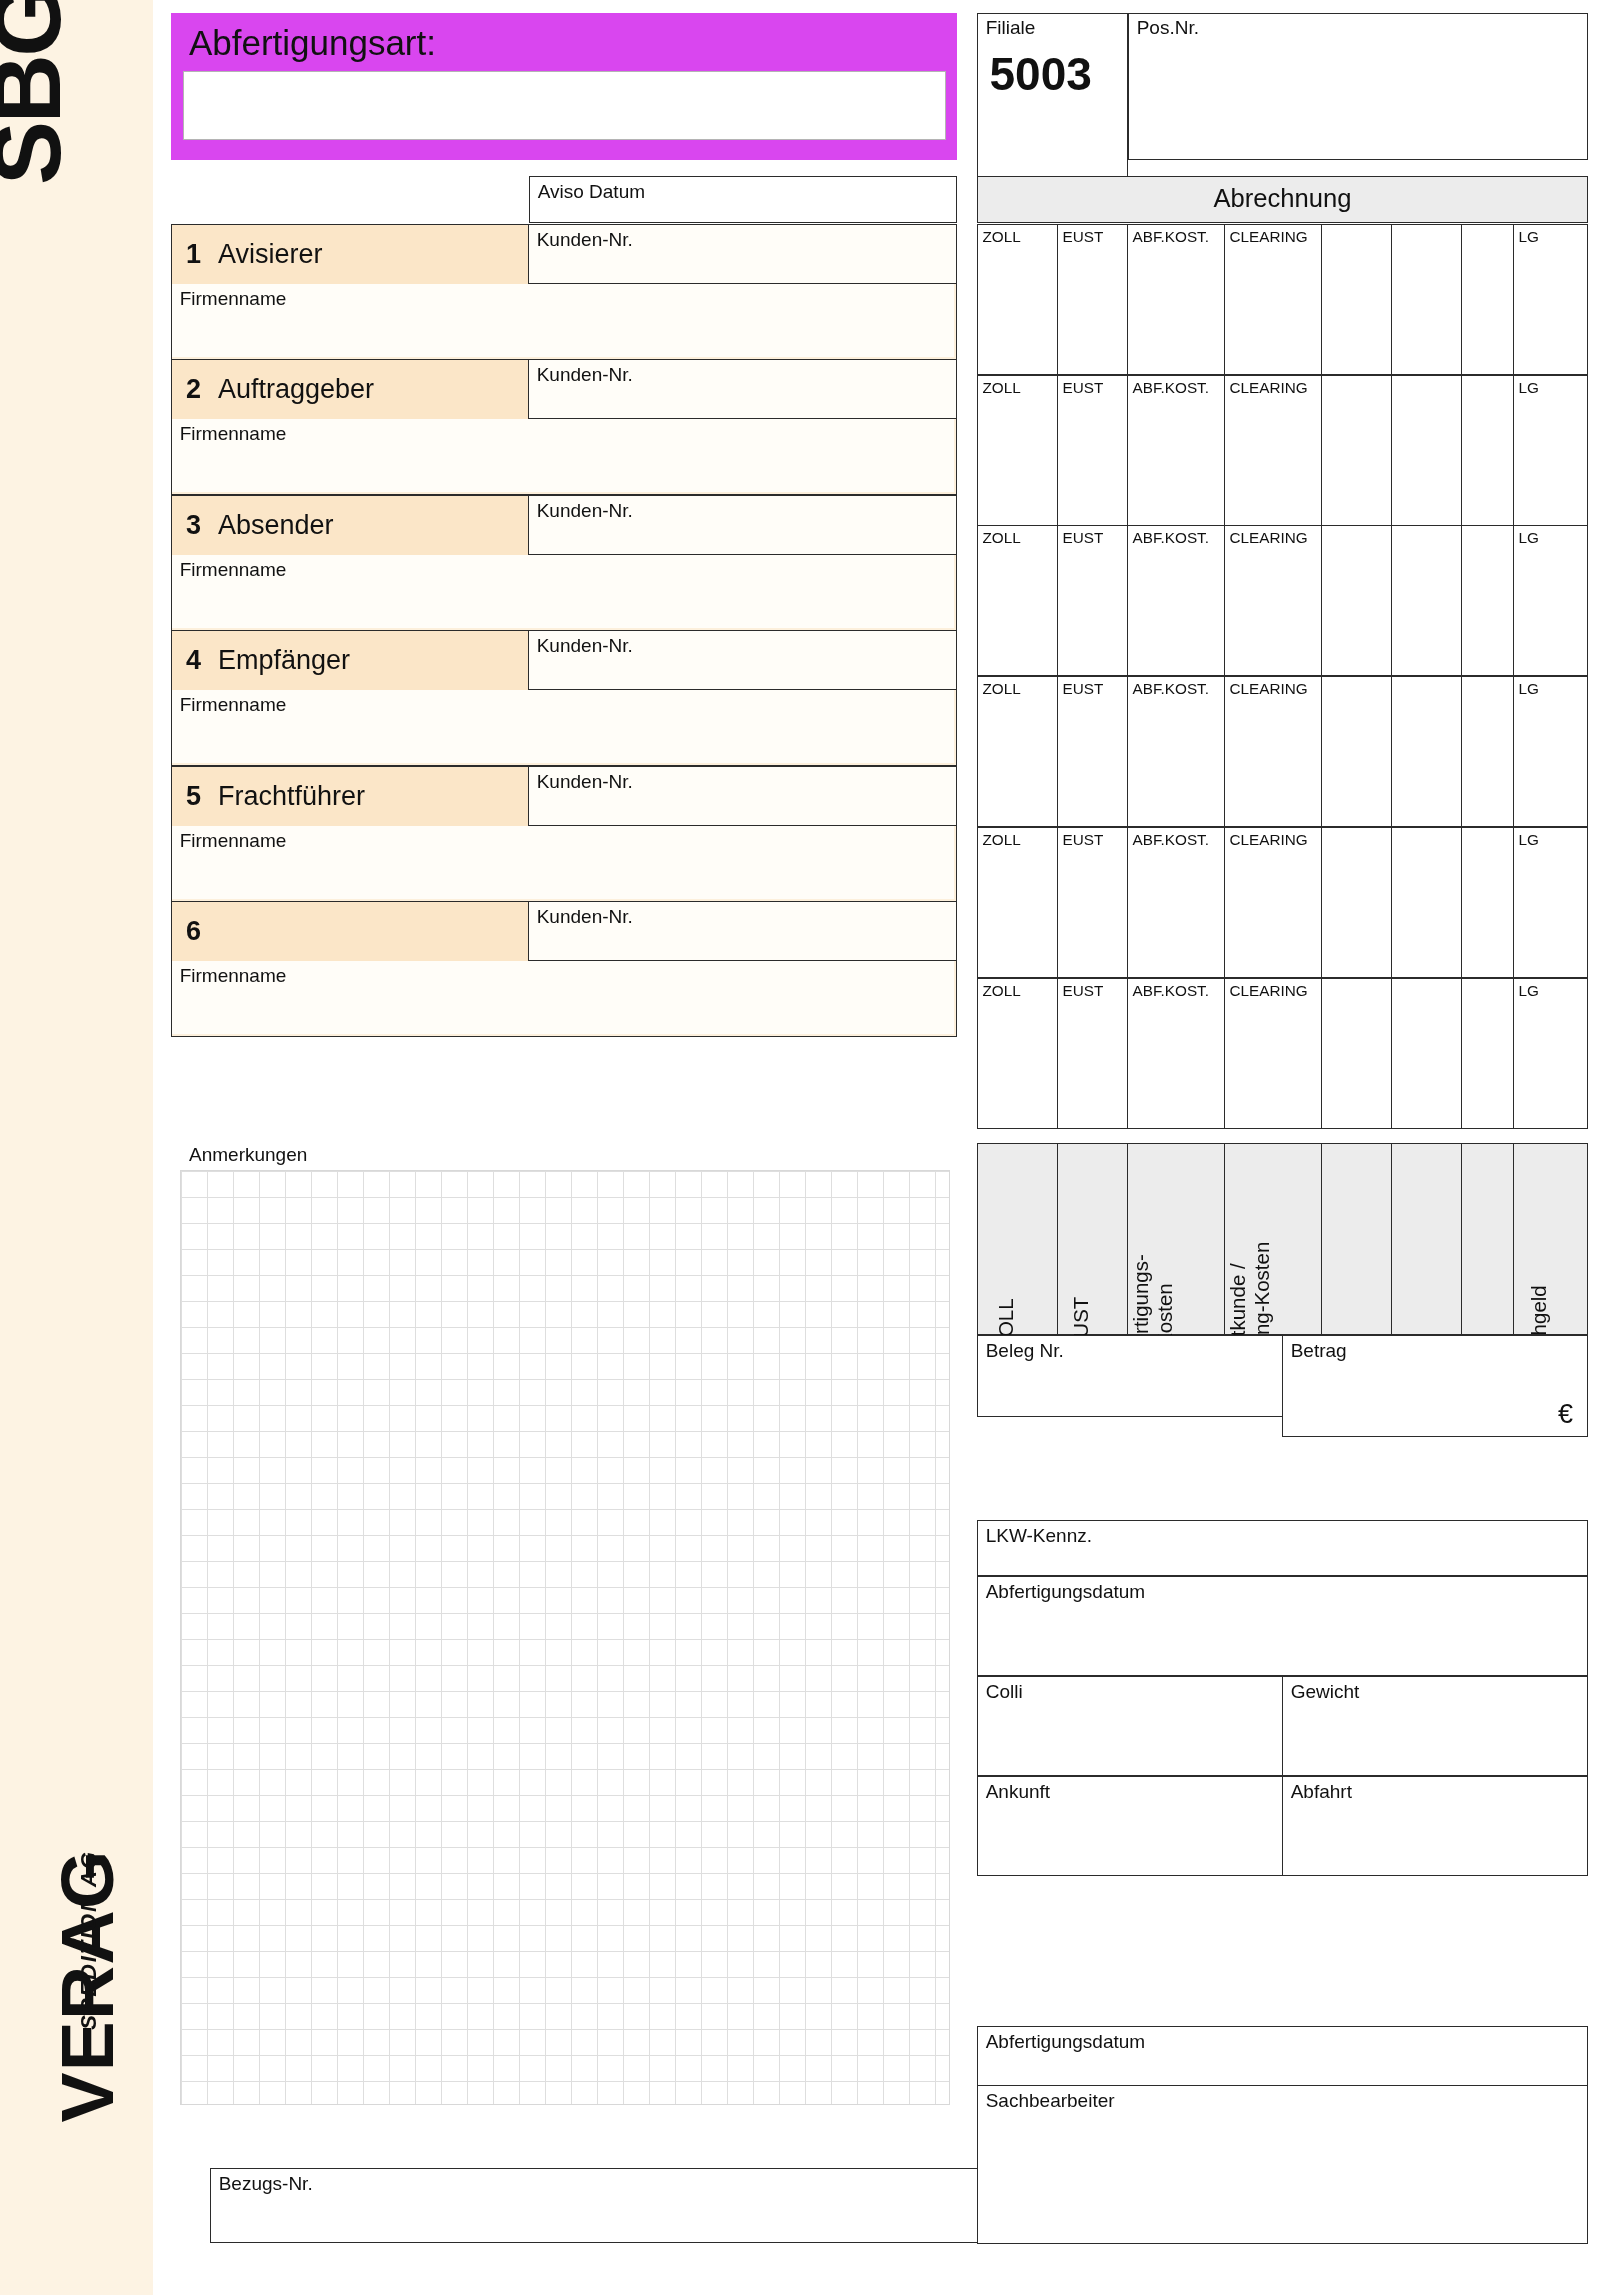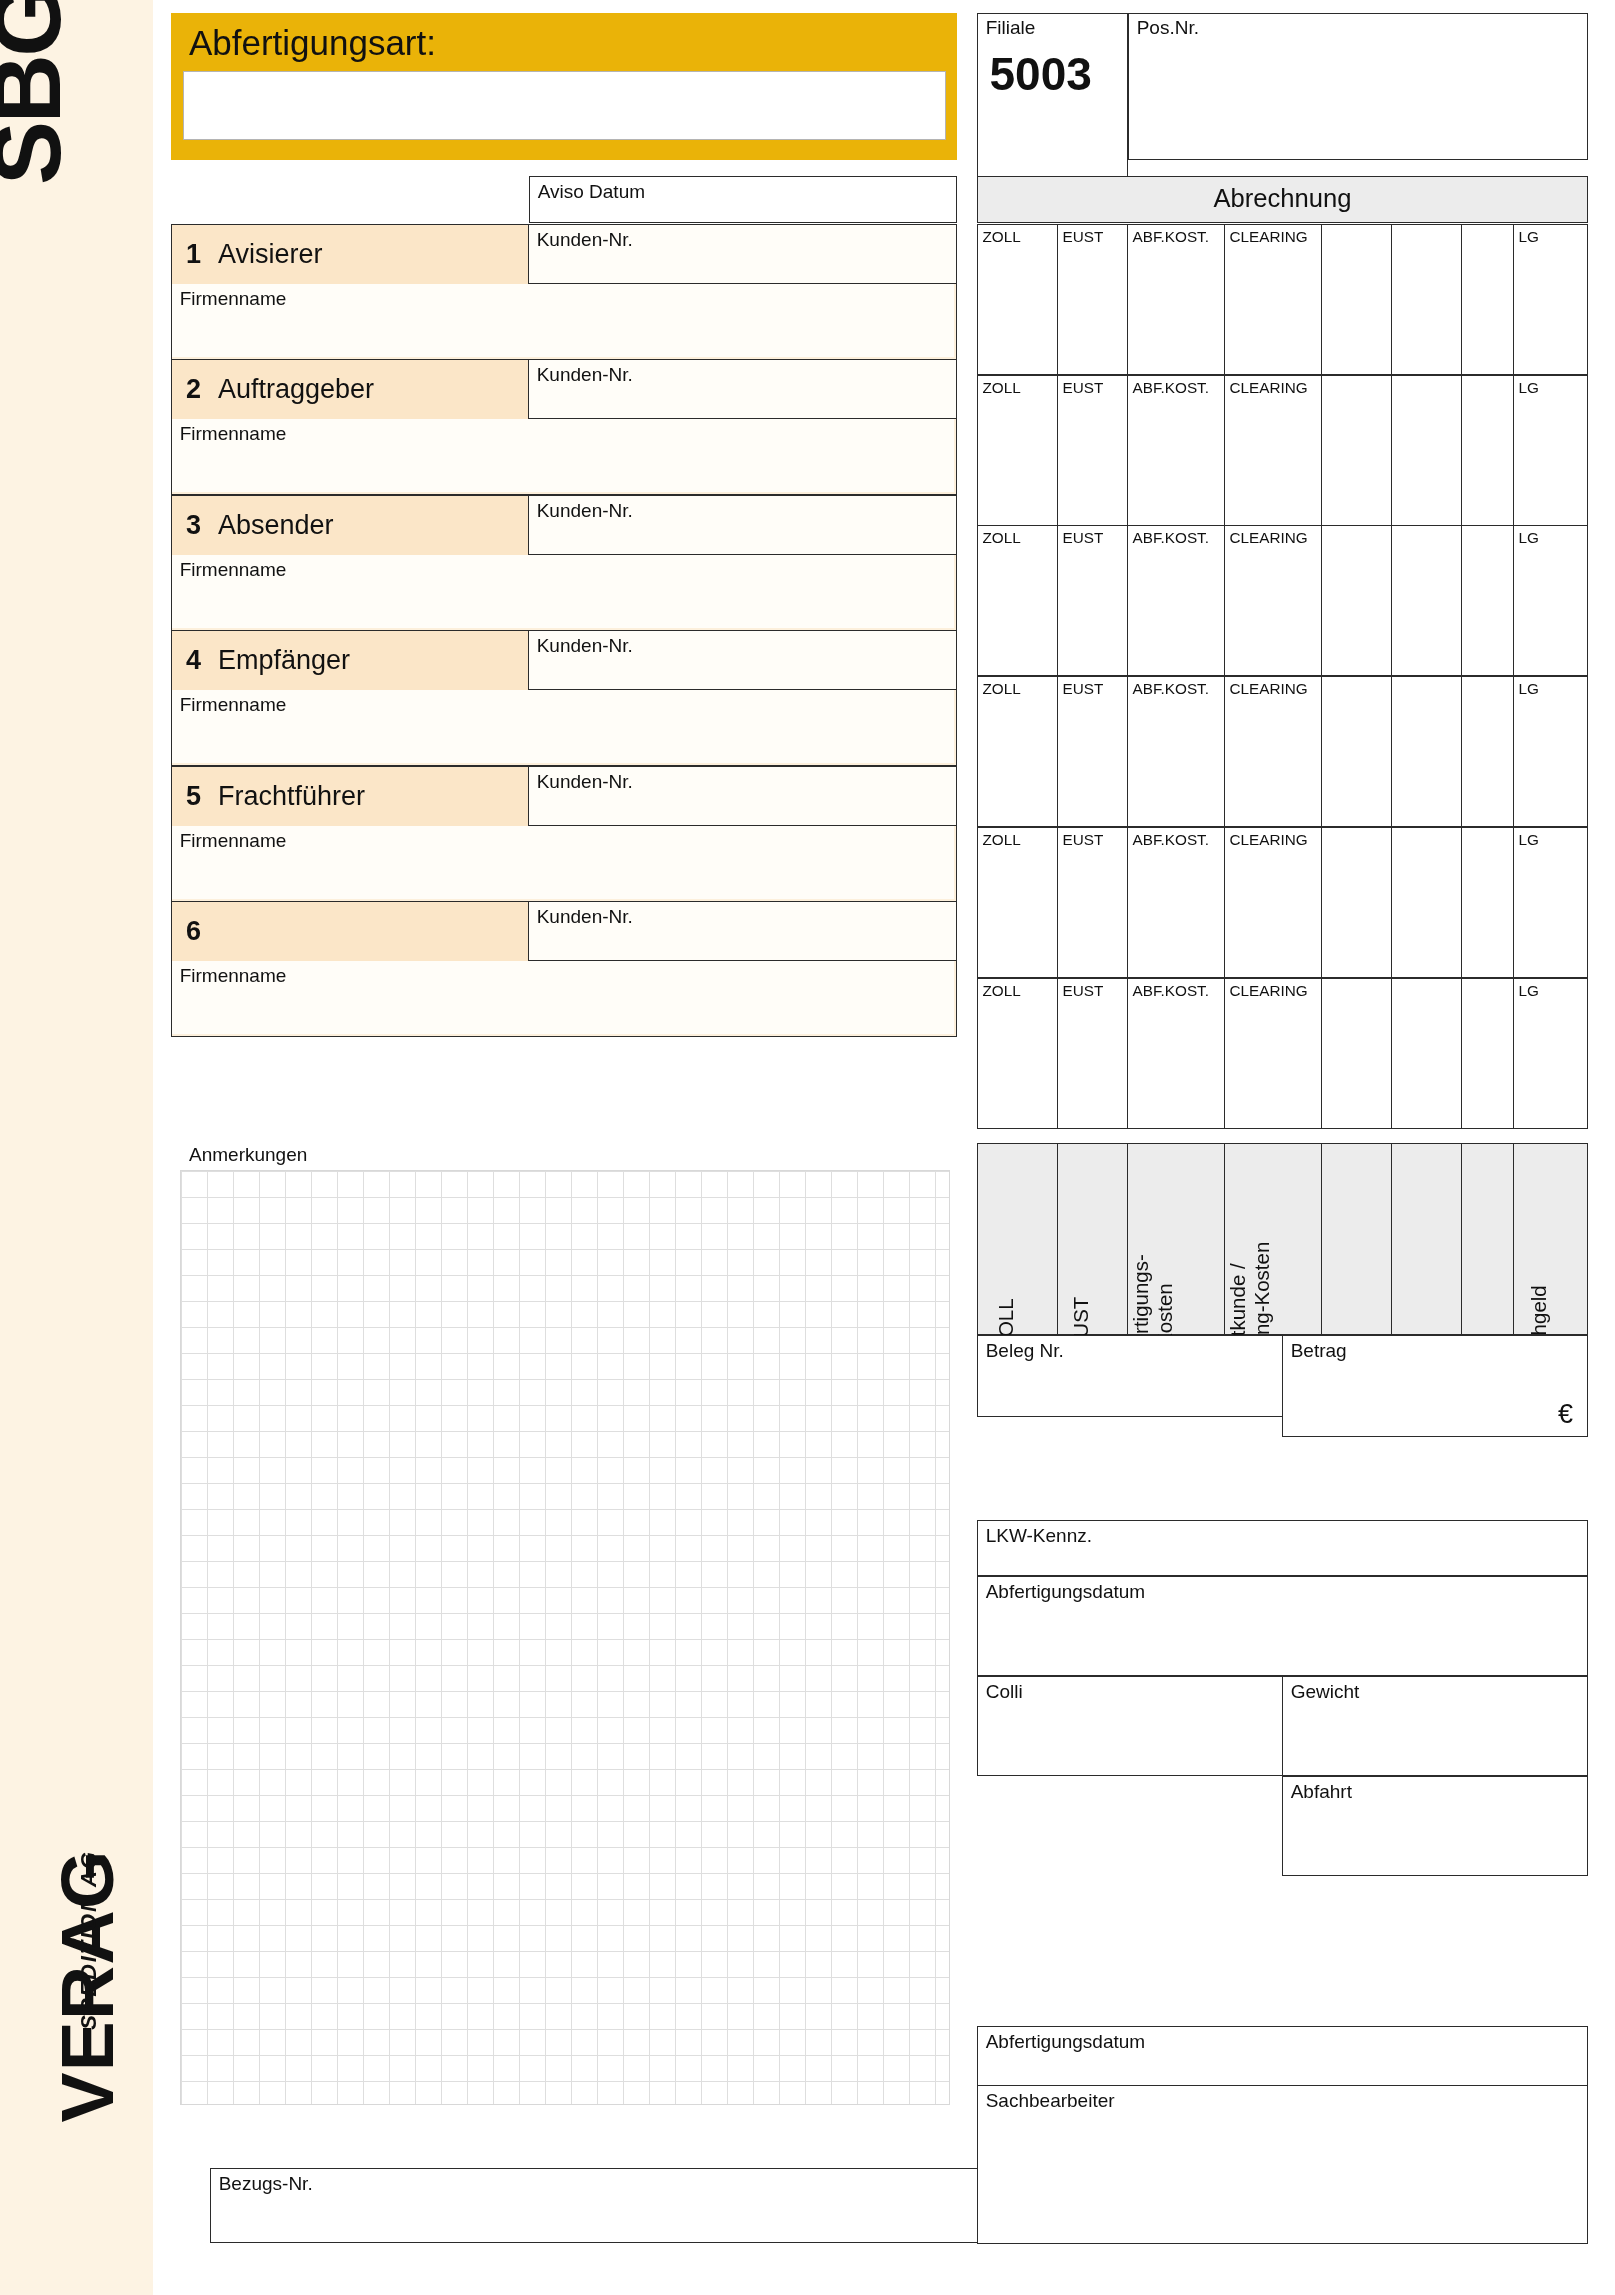--- a/index.html
+++ b/index.html
@@ -102,21 +102,21 @@
     line-height: 1.1;
   }
 
   
   .abf-head {
     position: absolute;
     left: 171px;
     top: 12.8px;
     width: 786px;
     height: 147px;
-    background: #eab308;
+    background: #d946ef;
     box-sizing: border-box;
     padding: 10.2px 11.5px 11.5px 11.5px;
   }
   .abf-head-title {
     font-size: 35px;
     color: #111;
     padding-left: 6.4px;
   }
   .abf-head-field {
     margin-top: 7.7px;
@@ -582,20 +582,23 @@
   </div>
   <div class="box waren-box">
     <span class="lbl">Abfertigungsdatum</span>
   </div>
   <div class="box colli-box">
     <span class="lbl">Colli</span>
   </div>
   <div class="box gewicht-box">
     <span class="lbl">Gewicht</span>
   </div>
+  <div class="box ankunft-box">
+    <span class="lbl">Ankunft</span>
+  </div>
   <div class="box abfahrt-box">
     <span class="lbl">Abfahrt</span>
   </div>
 
   <div class="box abfdatum-box">
     <span class="lbl">Abfertigungsdatum</span>
   </div>
   <div class="box sachb-box">
     <span class="lbl">Sachbearbeiter</span>
   </div>

